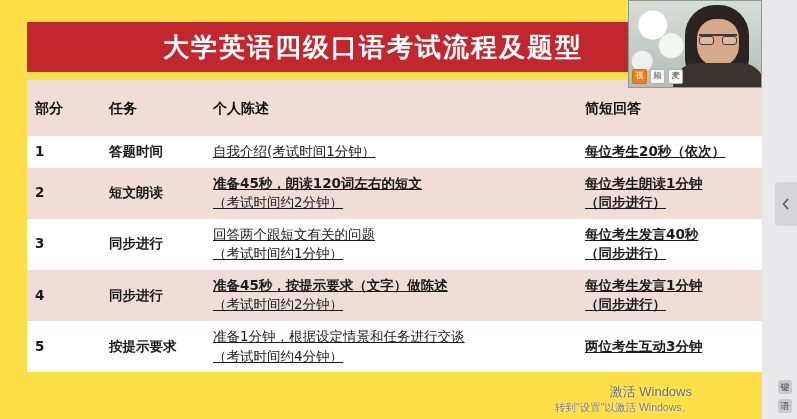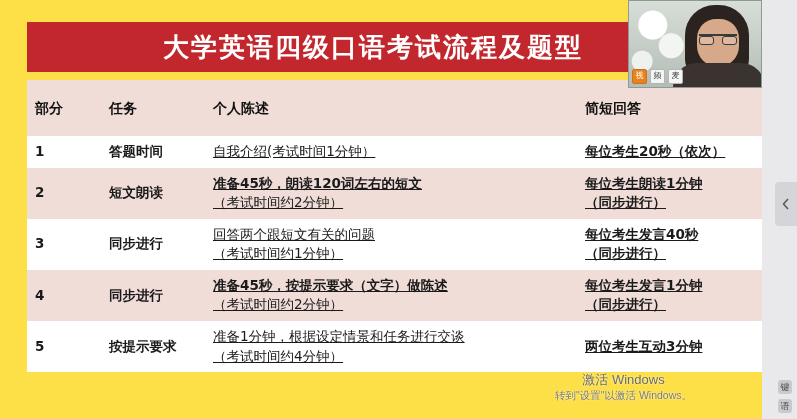--- a/index.html
+++ b/index.html
@@ -224,22 +224,22 @@
     line-height: 11px;
     text-align: center;
     color: #444;
   }
   .wc-badge.orange { background: #e8821e; color: #fff; border-color: #cf7118; }
 
   
   .watermark {
     position: absolute;
     right: 70px;
-    bottom: 16px;
-    text-align: center;
+    bottom: 4px;
+    text-align: right;
     color: #6f6f6f;
     text-shadow: 0 0 2px rgba(255,255,255,0.9);
     font-family: "Liberation Sans", sans-serif;
   }
   .wm-title {
     font-size: 13px;
     color: #6a6a6a;
     line-height: 1.3;
   }
   .wm-sub {

